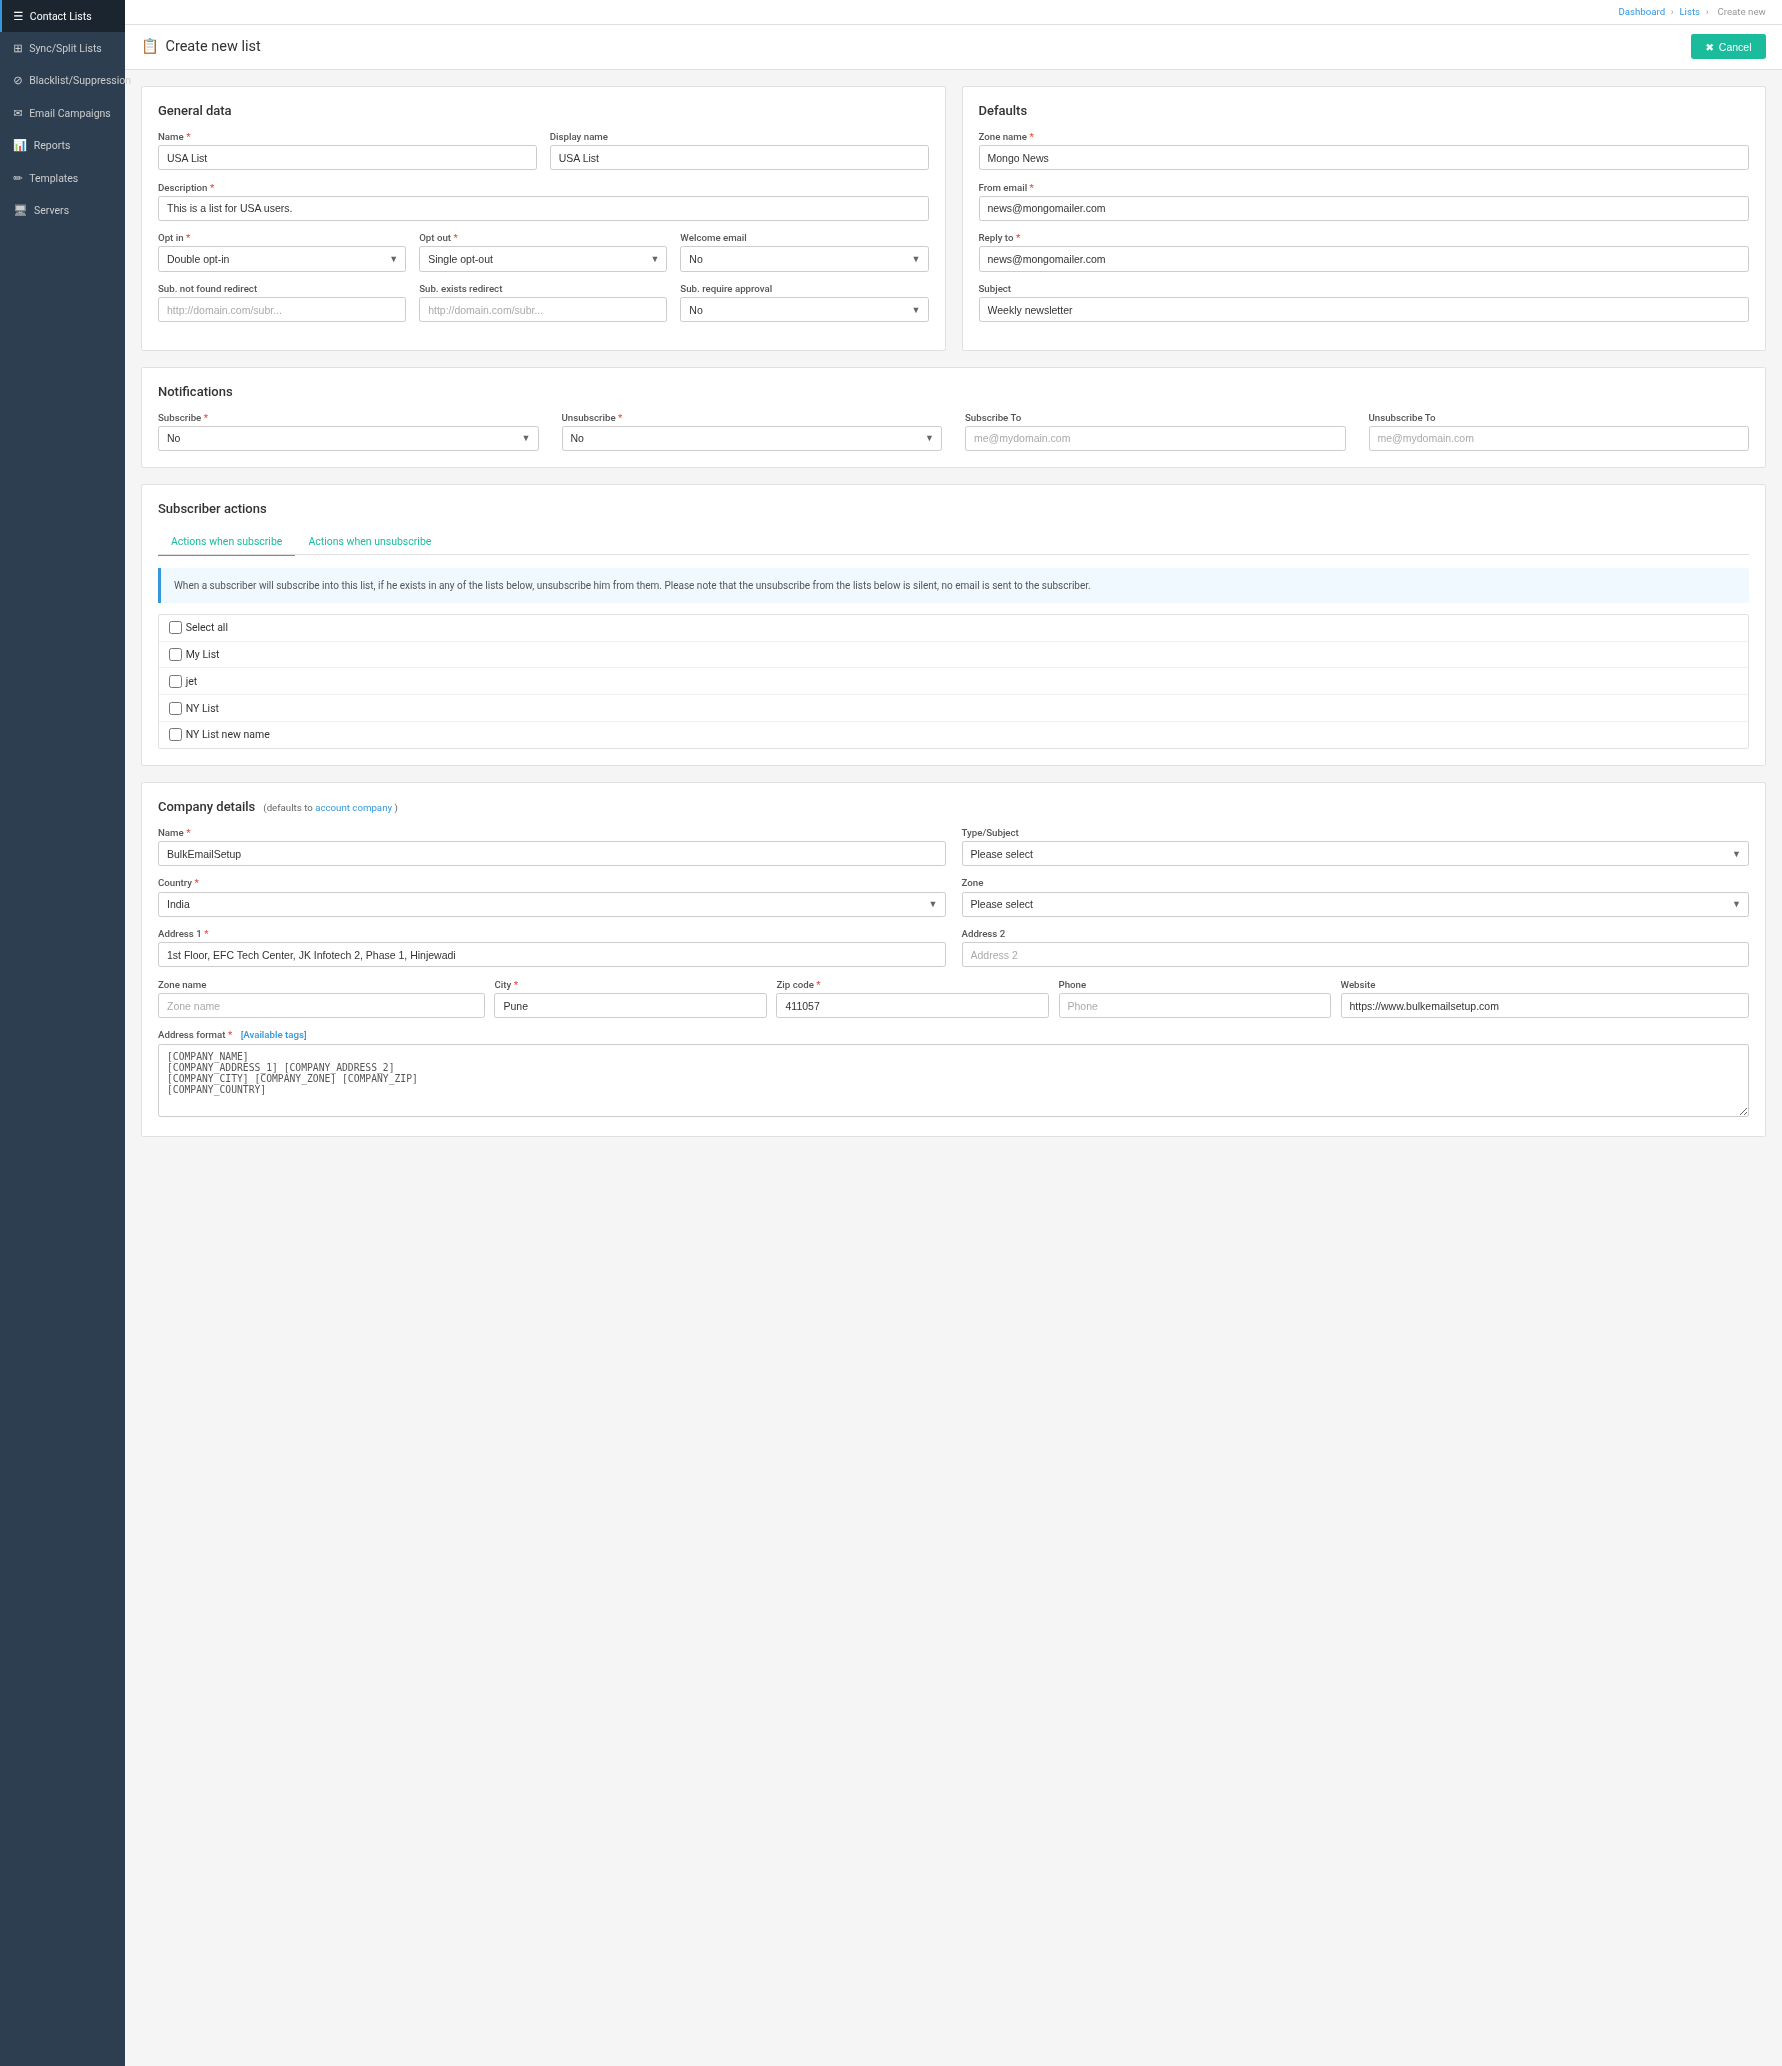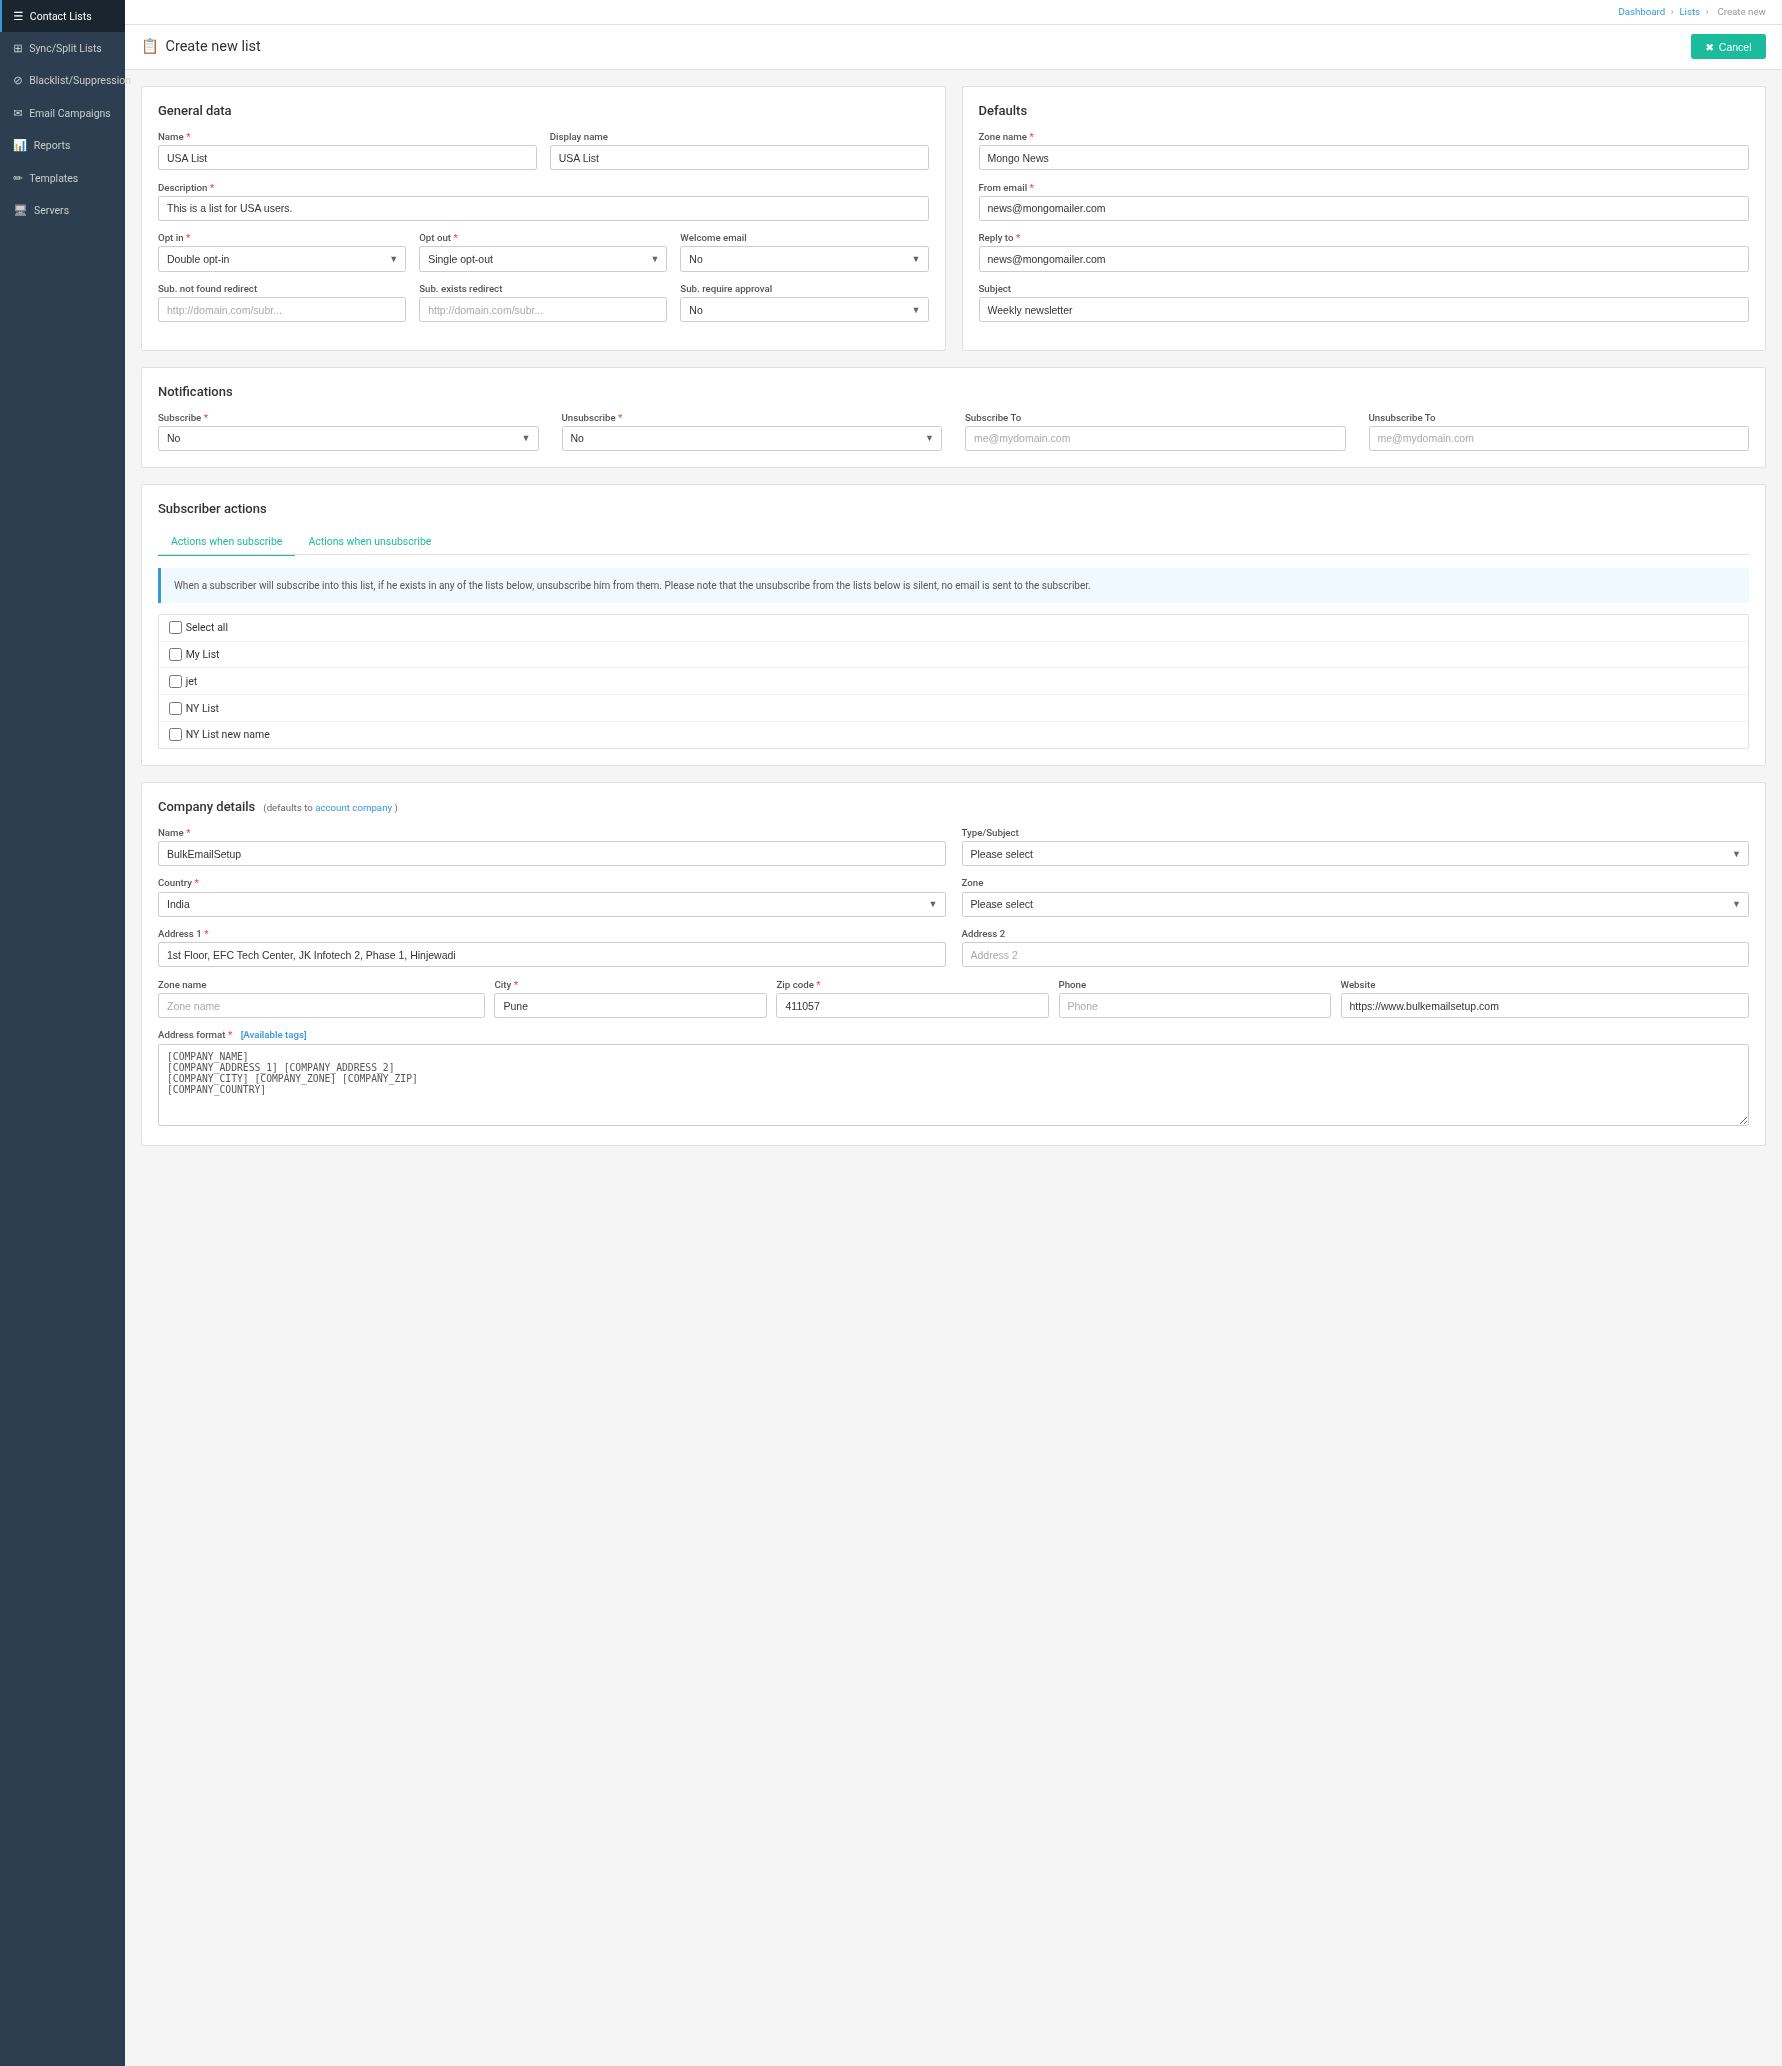--- a/index.html
+++ b/index.html
@@ -212,21 +212,21 @@
       font-size: 10.5px;
     }
     .checkbox-item:last-child { border-bottom: none; }
     .checkbox-item input[type="checkbox"] { cursor: pointer; }
 
     
     .company-link { color: #3498db; text-decoration: none; }
 
     .address-format-textarea {
       width: 100%;
-      height: 82px;
+      height: 73px;
       border: 0.8px solid #ccc;
       border-radius: 2.4px;
       padding: 6.4px 8px;
       font-size: 9.7px;
       font-family: monospace;
       resize: vertical;
       color: #555;
     }
   </style>
 </head>

